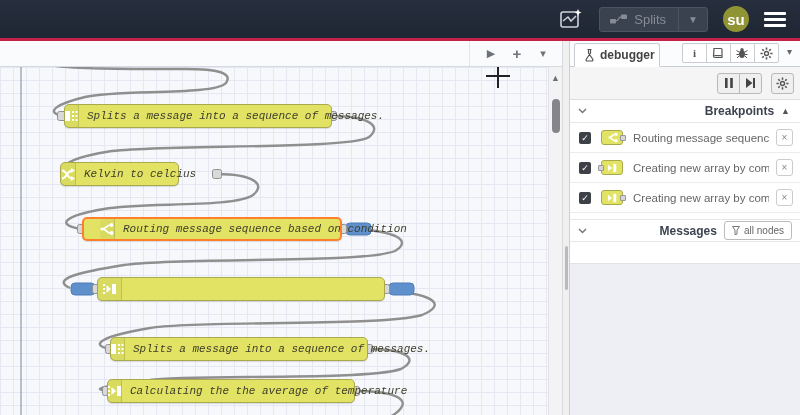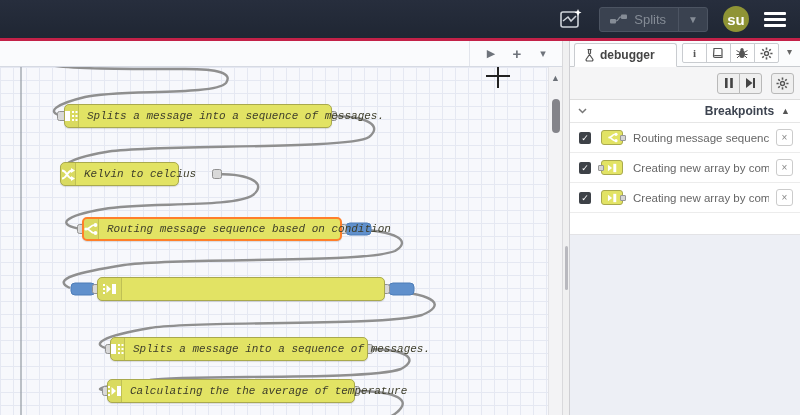--- a/index.html
+++ b/index.html
@@ -46,21 +46,21 @@
   .crosshair { position:absolute; width:24px; height:24px; }
   .crosshair::before { content:""; position:absolute; left:0; right:0; top:11px; height:2.4px; background:#222; }
   .crosshair::after { content:""; position:absolute; top:0; bottom:0; left:11px; width:2.4px; background:#222; }
 
   .canvas-scrollbar { position:absolute; right:0; top:0; bottom:0; width:14px; background:#f3f3f5; border-left:1px solid #e3e3e7; }
   .csb-up { position:absolute; top:6px; left:0; right:0; text-align:center; font-size:9px; color:#6b7077; }
   .csb-thumb { position:absolute; left:3px; top:32px; width:8px; height:34px; background:#84848a; border-radius:4px; }
 
   
   .sb-tabrow { height:26px; background:#fbfcfd; border-bottom:1px solid #c9ccd0; display:flex; align-items:flex-end; padding:0 6px 0 4px; }
-  .sb-tab { position:relative; top:1px; height:24px; background:#fff; border:1px solid #c9ccd0; border-bottom:1px solid #fff; border-radius:3px 3px 0 0; display:flex; align-items:center; gap:5px; padding:0 21px 0 9px; font-size:12px; font-weight:bold; color:#444; }
+  .sb-tab { position:relative; top:1px; height:24px; background:#fff; border:1px solid #c9ccd0; border-bottom:1px solid #fff; border-radius:3px 3px 0 0; display:flex; align-items:center; gap:5px; padding:0 4px 0 9px; font-size:12px; font-weight:bold; color:#444; }
   .sb-tab-icons { margin-left:auto; display:flex; align-items:center; margin-bottom:3px; }
   .sb-ticon { width:25px; height:20px; background:#fff; border:1px solid #c9ccd0; margin-left:-1px; display:flex; align-items:center; justify-content:center; color:#555; font-size:11px; cursor:pointer; }
   .sb-ticon:first-child { border-radius:2px 0 0 2px; margin-left:0; }
   .sb-ticon:nth-child(4) { border-radius:0 2px 2px 0; }
   .sb-caret { padding:0 2px 0 8px; color:#666; font-size:10px; cursor:pointer; margin-bottom:3px; }
 
   .sb-toolbar { height:33px; background:#f5f5f6; border-bottom:1px solid #ddd; display:flex; align-items:center; padding:0 6px; gap:4px; }
   .enabled-btn { height:21px; display:flex; align-items:center; gap:6px; background:#efefef; border:1px solid #b9b9b9; border-radius:3px; padding:0 9px; font-size:11px; color:#555; cursor:pointer; }
   .sb-toolbar .spacer { flex:1; }
   .pausegrp { display:flex; }
@@ -192,21 +192,21 @@
                 <path d="M1 2.5 C6 2.5 6 10.5 11 10.5"></path>
                 <path d="M1 10.5 C6 10.5 6 2.5 11 2.5"></path>
               </g>
               <path d="M10 0 L14 2.5 L10 5 z" fill="#fff"></path>
               <path d="M10 8 L14 10.5 L10 13 z" fill="#fff"></path>
             </svg>
         </div>
         <div class="nlabel">Kelvin to celcius</div>
       </div>
 
-      <div class="node selected" style="left:82px; top:150px; width:260px;">
+      <div class="node selected" style="left:82px; top:150px; width:260px;padding-left:16px;">
         <div class="nicon">
           <svg width="14" height="14" viewBox="0 0 14 14">
               <g stroke="#fff" stroke-width="1.7" fill="none">
                 <path d="M2 7 C7 7 6 3 10.5 3"></path>
                 <path d="M2 7 C7 7 6 11 10.5 11"></path>
               </g>
               <circle cx="2" cy="7" r="1.6" fill="#fff"></circle>
               <circle cx="11.5" cy="3" r="1.9" fill="#fff"></circle>
               <circle cx="11.5" cy="11" r="1.9" fill="#fff"></circle>
             </svg>
@@ -386,17 +386,31 @@
         <svg width="11" height="10" viewBox="0 0 13 12">
             <path d="M1 2 L6 6 L1 10 z" fill="#fff"></path>
             <rect x="7.5" y="1" width="3.5" height="10" fill="#fff"></rect>
           </svg>
         <div class="mini-port right"></div>
       </div>
       <div class="bp-label">Creating new array by combini</div>
       <div class="bp-x">×</div>
     </div>
 
+    <div class="section-hd msg-hd">
+      <span class="chev">
+          <svg width="9" height="6" viewBox="0 0 9 6">
+            <path d="M1 1 L4.5 4.5 L8 1" fill="none" stroke="#777" stroke-width="1.5"></path>
+          </svg>
+        </span>
+      <span class="title">Messages</span>
+      <div class="allnodes-btn">
+        <svg width="8" height="9" viewBox="0 0 8 9">
+            <path d="M0.5 0.5 h7 L5 4.2 V8 L3 8.8 V4.2 z" fill="none" stroke="#777" stroke-width="1"></path>
+          </svg>
+        <span>all nodes</span>
+      </div>
+    </div>
     <div class="msg-empty"></div>
     <div class="msg-body"></div>
 
   </div>
 </div>
 
 </body></html>

